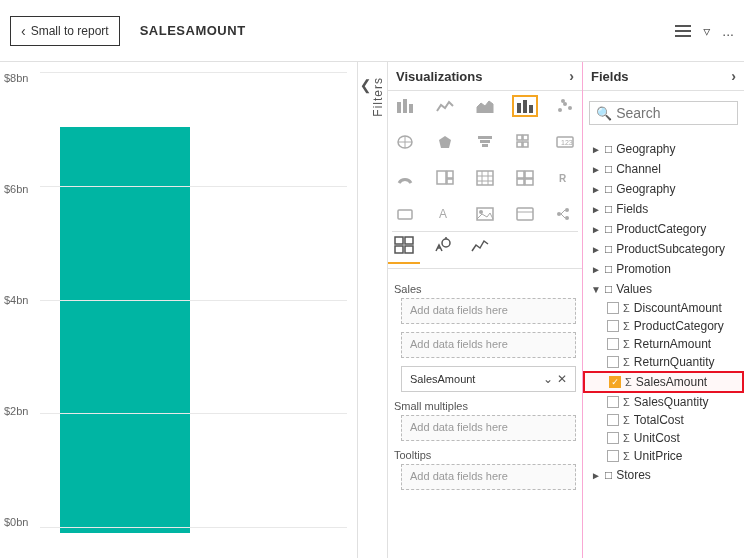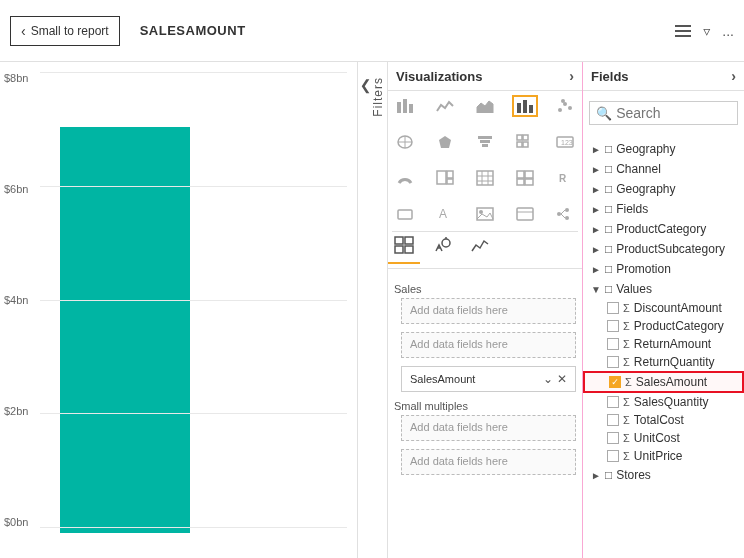--- a/index.html
+++ b/index.html
@@ -403,20 +403,21 @@
             <span>⌄</span>
             <span>✕</span>
           </span>
         </div>
       </div>
       <div class="build-section">
         <div class="build-section-label">Small multiples</div>
         <div class="build-dropzone">Add data fields here</div>
       </div>
       <div class="build-section">
+        <div class="build-section-label">Tooltips</div>
         <div class="build-dropzone">Add data fields here</div>
       </div>
     </div>
   </div>
 
   <div class="fields-panel">
     <div class="fields-header">
       <span>Fields</span>
       <span class="viz-header-arrow">›</span>
     </div>

